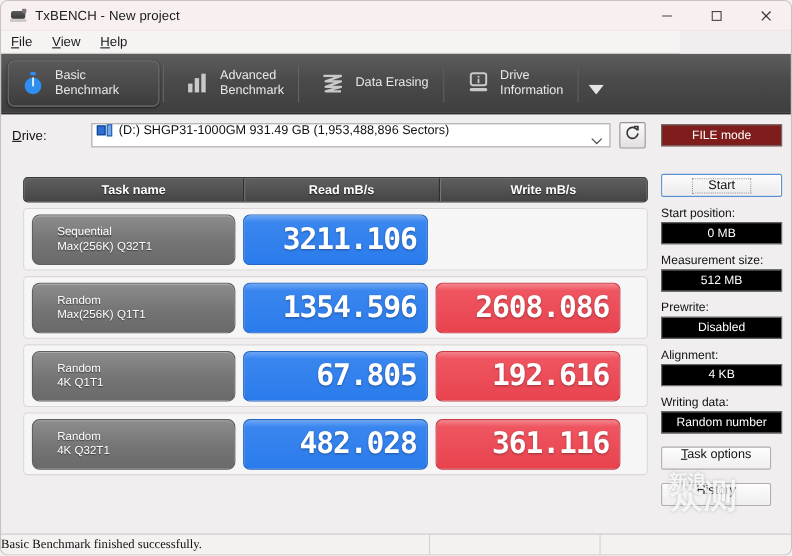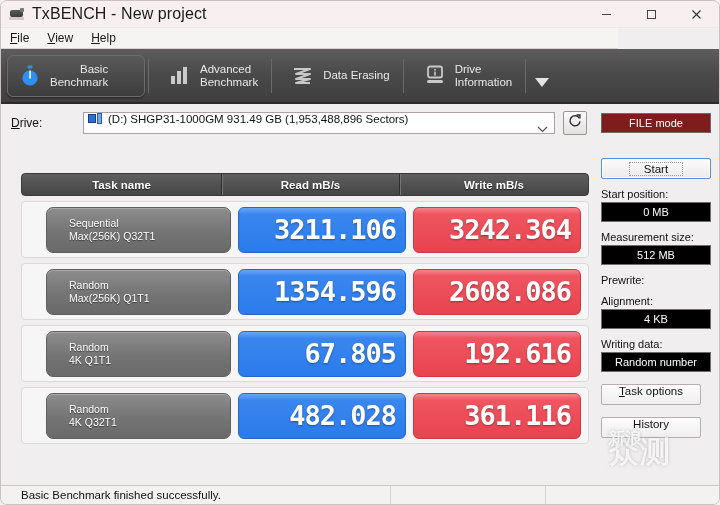--- a/index.html
+++ b/index.html
@@ -36,21 +36,21 @@
   }
   .tb-icon .nose {
     position: absolute; left: 11px; top: 2px; width: 4px; height: 4px;
     background: #777; border-radius: 1px;
   }
   .tb-icon .base {
     position: absolute; left: 0px; top: 11px; width: 15px; height: 3px;
     background: #cfc9c9; border-radius: 1px;
   }
   .tb-title {
-    font-size: 16px; color: #1a1a1a; letter-spacing: .1px;
+    font-size: 12px; color: #1a1a1a; letter-spacing: .1px;
   }
   .wincontrols {
     position: absolute; right: 0; top: 0; height: 27px; display: flex;
   }
   .wc {
     width: 45px; height: 27px; display: flex; align-items: center; justify-content: center;
     font-size: 13px; color: #444;
   }
   .wc svg { display: block; }
 
@@ -75,21 +75,20 @@
   .tab {
     display: flex; align-items: center; height: 42px;
     padding: 0 10px 0 8px; margin-left: 6px; position: relative;
   }
   .tab.active {
     background: linear-gradient(#595959, #3c3c3c);
     border: 1px solid #6d6d6d;
     border-radius: 6px;
     box-shadow: 0 1px 2px rgba(0,0,0,.45);
     width: 138px;
-    text-align: right;
   }
   .tab .tico { width: 28px; height: 28px; flex: none; margin-right: 6px;
                display: flex; align-items: center; justify-content: center; }
   .tab .tlabel {
     color: #e8e8e8; font-size: 11.5px; line-height: 13px; white-space: pre-line;
   }
   .tdiv {
     width: 1px; height: 34px; background: #2e2e2e;
     border-right: 1px solid #6a6a6a; margin: 0 3px;
   }
@@ -123,35 +122,35 @@
     display: flex; align-items: center; justify-content: center;
   }
 
   
   .results {
     position: absolute; left: 20px; top: 160px; width: 568px;
   }
   .hdr {
     display: flex; height: 23px;
     background: linear-gradient(#5f5f5f, #454545);
-    border: 1px solid #3a3a3a; border-radius: 4px; overflow: hidden; margin-top: 12px;
+    border: 1px solid #3a3a3a; border-radius: 4px; overflow: hidden;
   }
   .hdr > div {
     display: flex; align-items: center; justify-content: center;
     color: #fff; font-size: 11.5px; font-weight: bold;
     text-shadow: 0 1px 1px rgba(0,0,0,.7);
   }
   .hdr .h-task { width: 200px; border-right: 1px solid #2e2e2e; box-shadow: 1px 0 0 #757575; }
   .hdr .h-read { width: 178px; border-right: 1px solid #2e2e2e; box-shadow: 1px 0 0 #757575; }
   .hdr .h-write { flex: 1; }
 
   .row {
     margin-top: 5px; height: 57px;
     background: #f7f6f6; border: 1px solid #dcd8d8; border-radius: 4px;
-    display: flex; align-items: center; padding: 0 7px; justify-content: flex-end;
+    display: flex; align-items: center; padding: 0 7px;
   }
   .task-btn {
     width: 185px; height: 46px;
     background: linear-gradient(#8d8d8d, #747474 55%, #6a6a6a);
     border: 1px solid #5f5f5f; border-radius: 7px;
     display: flex; flex-direction: column; justify-content: center;
     padding-left: 22px;
     box-shadow: inset 0 1px 0 rgba(255,255,255,.25);
   }
   .task-btn span {
@@ -213,21 +212,21 @@
     font-size: 11.5px; color: #111;
   }
 
   
   .statusbar {
     position: absolute; left: 0; bottom: 0; width: 718px; height: 19px;
     background: #f4f1f1; border-top: 1px solid #cdc6c6;
     display: flex; align-items: center;
   }
   .st-panel { height: 19px; display: flex; align-items: center; font-size: 11.5px; color: #111; }
-  .st1 { width: 390px; padding-left: 20px; border-right: 1px solid #d6cfcf; }
+  .st1 { width: 390px; padding-left: 0; border-right: 1px solid #d6cfcf; font-family: Liberation Serif, serif; }
   .st2 { width: 155px; border-right: 1px solid #d6cfcf; }
   .st3 { flex: 1; }
 
   
   .watermark {
     position: absolute; left: 608px; top: 436px;
     font-size: 30px; font-weight: bold; color: rgba(255,255,255,.82);
     letter-spacing: 1px; pointer-events: none;
     text-shadow: 0 0 3px rgba(140,140,140,.55);
     line-height: 30px; white-space: nowrap;
@@ -370,21 +369,20 @@
       <div class="h-read">Read mB/s</div>
       <div class="h-write">Write mB/s</div>
     </div>
 
     <div class="row">
       <div class="task-btn">
         <span>Sequential</span>
         <span>Max(256K) Q32T1</span>
       </div>
       <div class="val read">3211.106</div>
-      <div class="val write">3242.364</div>
     </div>
 
     <div class="row">
       <div class="task-btn">
         <span>Random</span>
         <span>Max(256K) Q1T1</span>
       </div>
       <div class="val read">1354.596</div>
       <div class="val write">2608.086</div>
     </div>
@@ -415,20 +413,21 @@
       <span>Start</span>
     </div>
 
     <div class="fld-label">Start position:</div>
     <div class="fld-val">0 MB</div>
 
     <div class="fld-label">Measurement size:</div>
     <div class="fld-val">512 MB</div>
 
     <div class="fld-label">Prewrite:</div>
+    <div class="fld-val">Disabled</div>
 
     <div class="fld-label">Alignment:</div>
     <div class="fld-val">4 KB</div>
 
     <div class="fld-label">Writing data:</div>
     <div class="fld-val">Random number</div>
 
     <div class="opt-btn">
       <span><u>T</u>ask options</span>
     </div>

